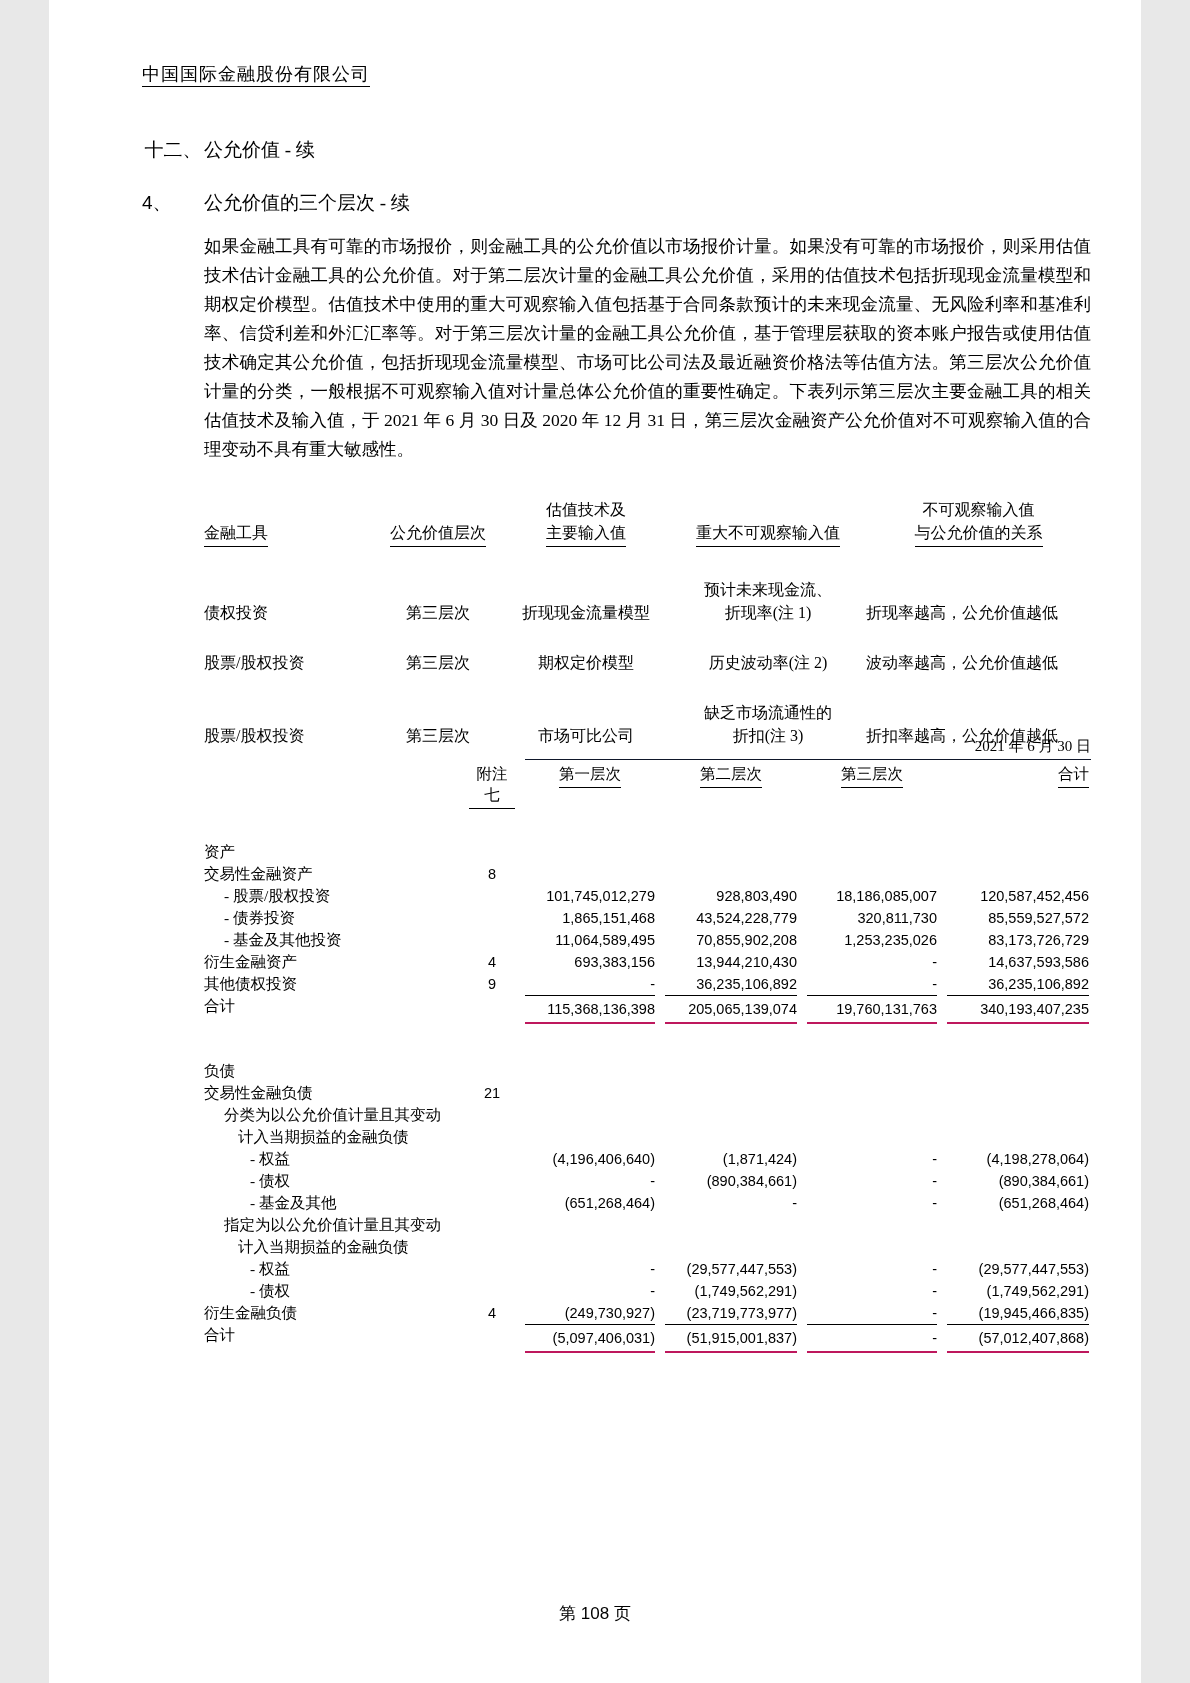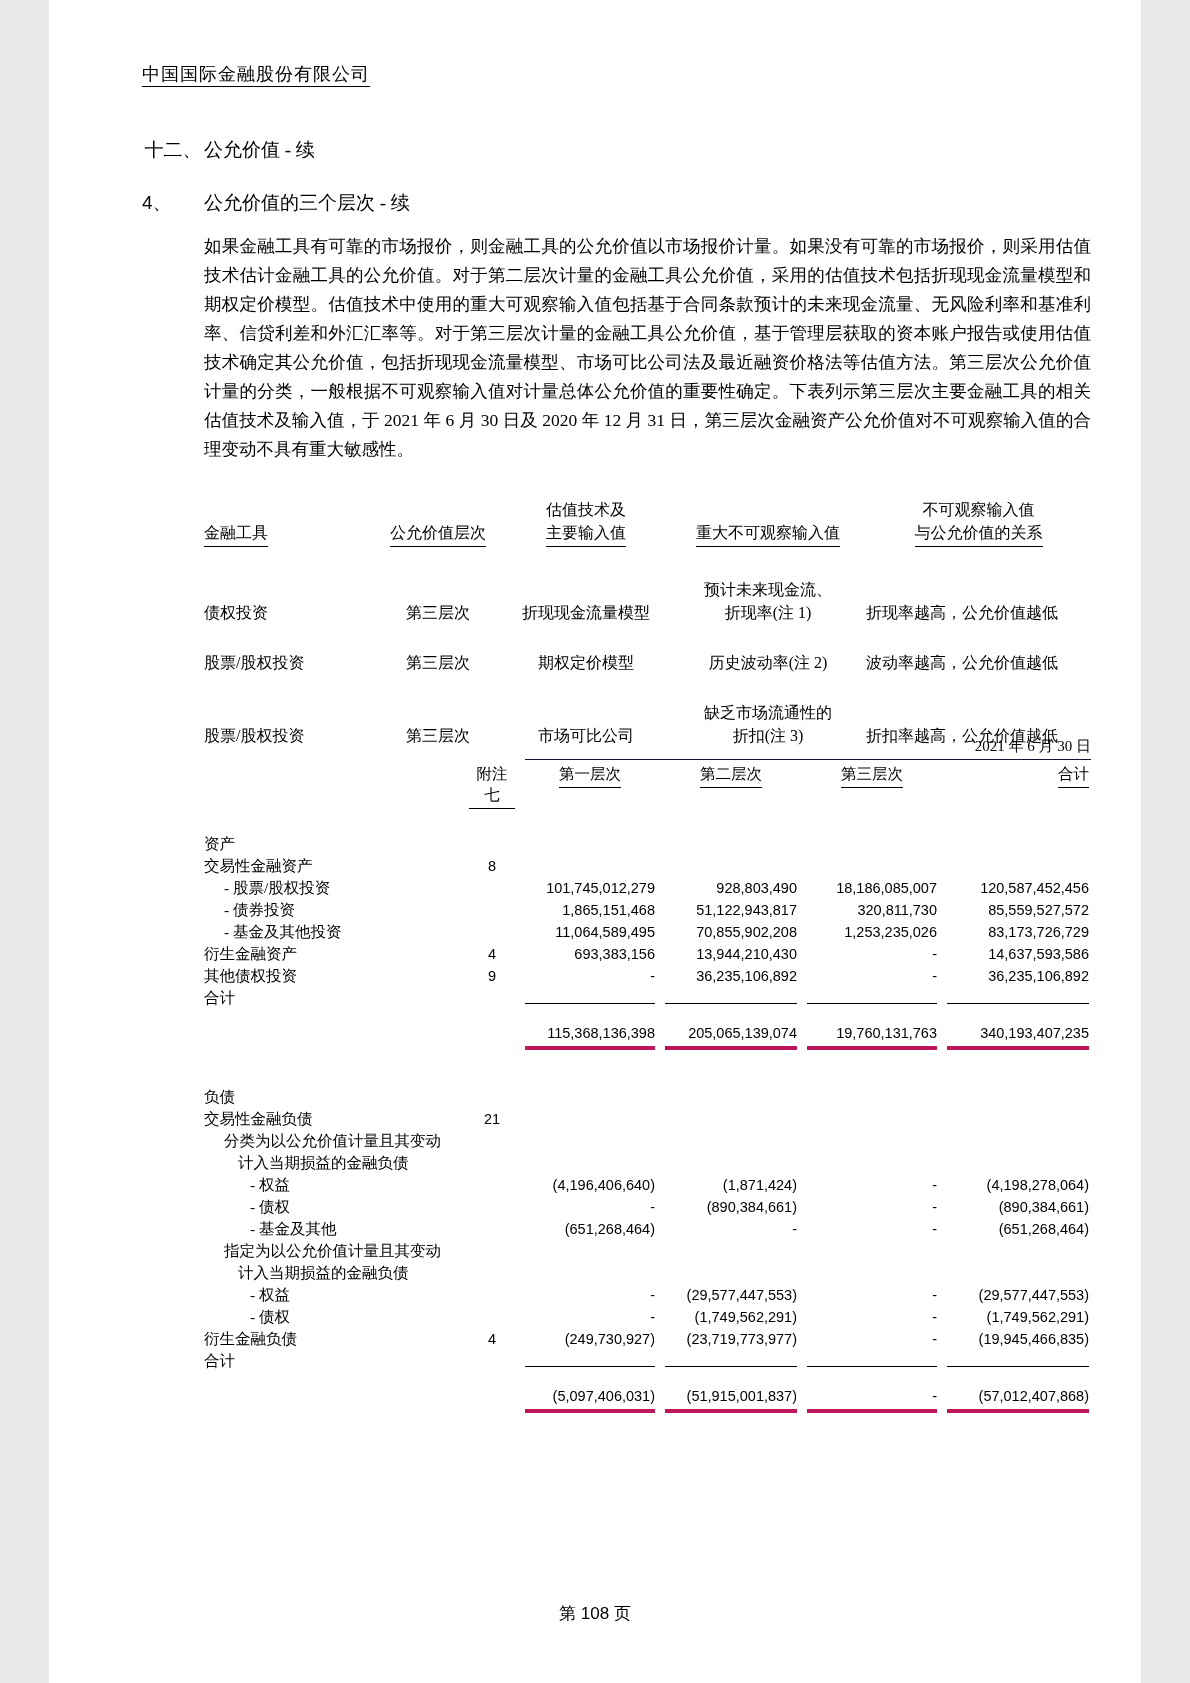--- a/index.html
+++ b/index.html
@@ -72,27 +72,27 @@
     column-gap:10px;
   }
   .t2-hrow{margin-top:4px;}
   .t2-hcell{text-align:center;}
   .t2-hcell .u{border-bottom:1px solid #000;padding-bottom:2px;display:inline-block;}
   .t2-hcell.right{text-align:right;}
   .t2-row{min-height:22px;line-height:22px;}
   .t2-label{text-align:left;white-space:nowrap;}
   .t2-note{text-align:center;font-size:14.5px;}
   .t2-val{text-align:right;font-size:14.5px;white-space:nowrap;}
-  .t2-row.sect{margin-top:24px;}
+  .t2-row.sect{margin-top:32px;}
   .t2-row.gap{margin-top:36px;}
   .t2-row.total .t2-val{
     border-top:1px solid #000;
-    border-bottom:4px solid #be185d;
-    padding-top:18px;padding-bottom:2px;
-    margin-top:16px;
+    border-bottom:2px solid #be185d;
+    padding-top:2px;padding-bottom:2px;
+    margin-top:0;
   }
   .t2-body{margin-top:8px;}
 
   .footer{
     position:absolute;left:0;right:0;bottom:58px;
     text-align:center;font-size:17px;
   }
 </style>
 </head>
 <body>
@@ -224,21 +224,21 @@
           <div class="t2-note num"></div>
           <div class="t2-val num">101,745,012,279</div>
           <div class="t2-val num">928,803,490</div>
           <div class="t2-val num">18,186,085,007</div>
           <div class="t2-val num">120,587,452,456</div>
         </div>
         <div class="t2-grid t2-row">
           <div class="t2-label" style="padding-left: 20px;">- 债券投资</div>
           <div class="t2-note num"></div>
           <div class="t2-val num">1,865,151,468</div>
-          <div class="t2-val num">51,122,943,817</div>
+          <div class="t2-val num">43,524,228,779</div>
           <div class="t2-val num">320,811,730</div>
           <div class="t2-val num">85,559,527,572</div>
         </div>
         <div class="t2-grid t2-row">
           <div class="t2-label" style="padding-left: 20px;">- 基金及其他投资</div>
           <div class="t2-note num"></div>
           <div class="t2-val num">11,064,589,495</div>
           <div class="t2-val num">70,855,902,208</div>
           <div class="t2-val num">1,253,235,026</div>
           <div class="t2-val num">83,173,726,729</div>

